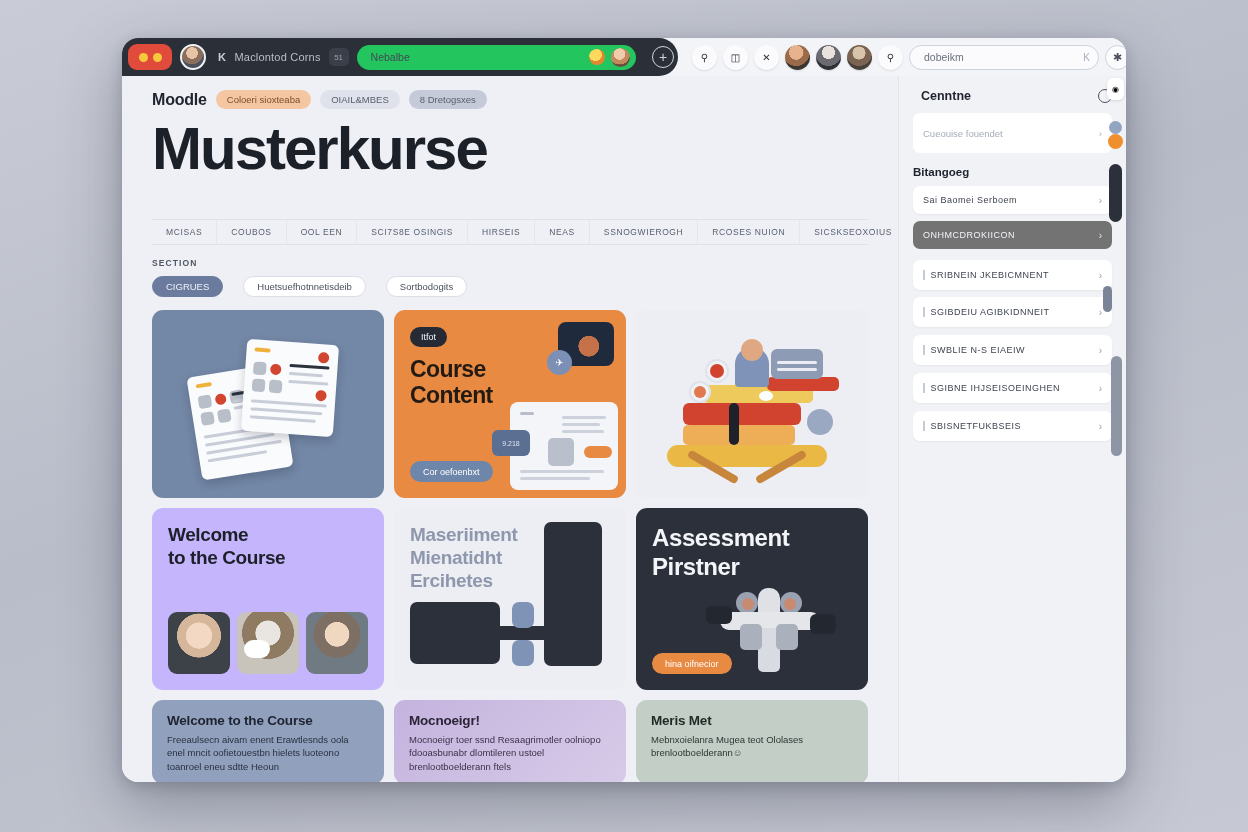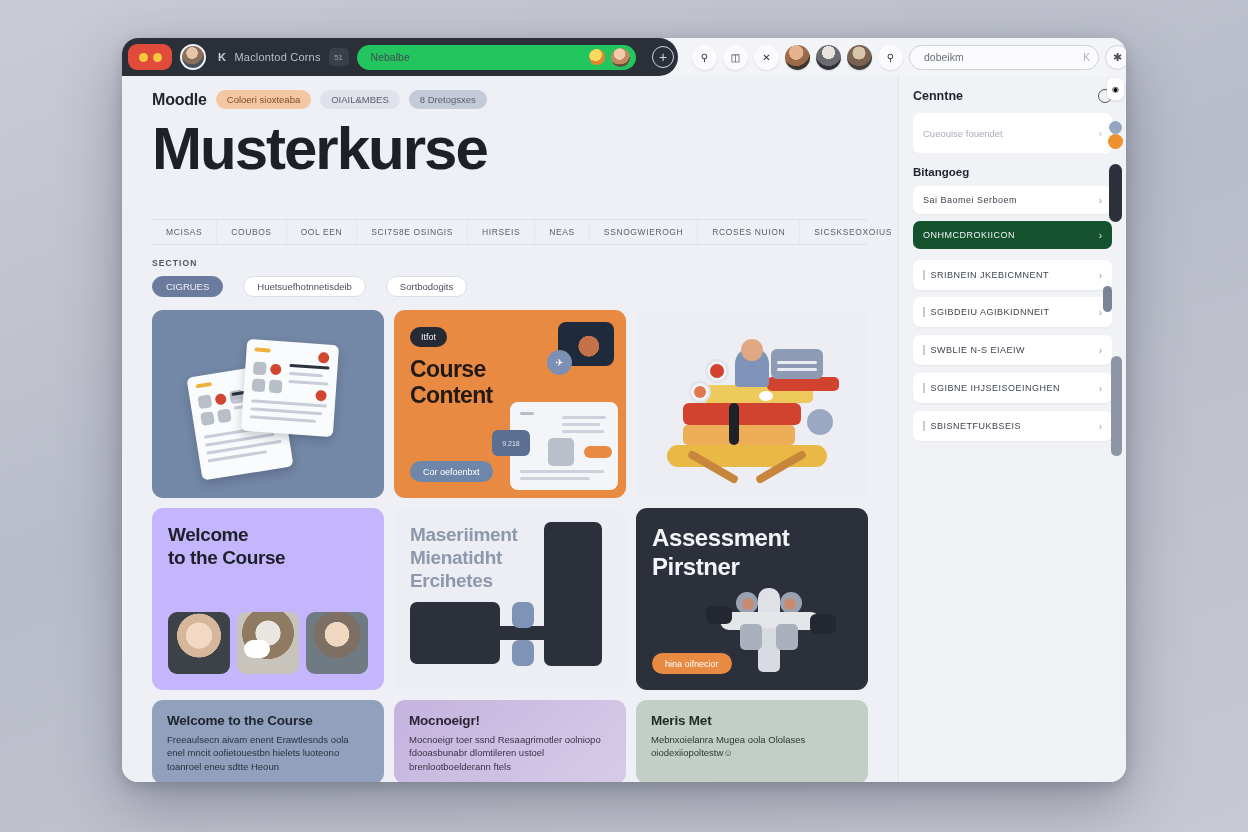--- a/index.html
+++ b/index.html
@@ -332,41 +332,42 @@
   .card-g p, .card-h p, .card-i p { font-size: 9.5px; line-height: 1.42; }
   .card-g p { color: #2a3140; }
   .card-h p { color: #3b3148; }
   .card-i p { color: #2c3733; }
 
   
   .side { padding: 13px 14px 0 14px; }
   .side-head {
     display:flex; align-items:center; justify-content:space-between;
     margin-bottom: 10px;
+    margin-left: 8px;
   }
   .side-title { font-size: 12.5px; font-weight: 600; color:#1e232d; }
   .side-ring {
     width: 14px; height: 14px; border-radius: 50%;
     border: 1.6px solid #4c5260;
   }
   .side-input {
     height: 40px; background:#fff; border-radius: 7px;
     display:flex; align-items:center; justify-content:space-between;
     padding: 0 10px; margin-bottom: 13px;
     font-size: 9.5px; color:#a7adba;
   }
   .side-sec { font-size: 11.5px; font-weight: 700; color:#1e232d; margin-bottom: 8px; }
   .side-row {
     height: 28px; background:#fff; border-radius: 7px;
     display:flex; align-items:center; justify-content:space-between;
     padding: 0 10px; margin-bottom: 7px;
     font-size: 9px; color:#3d434f; cursor:pointer;
     box-shadow: 0 1px 2px rgba(30,35,45,.05);
   }
-  .side-row.sel { background:#14532d; color:#f0f3f9; box-shadow:none; }
+  .side-row.sel { background:#737373; color:#f0f3f9; box-shadow:none; }
   .side-row .chev { font-size: 10px; color:#9aa1ae; }
   .side-row.sel .chev { color:#e4e9f2; }
   .side-row .lbl { display:flex; align-items:center; gap:6px; letter-spacing:.5px; overflow:hidden; white-space:nowrap; }
   .side-row .bar { width:1.5px; height:10px; background:#c5cad4; flex:none; }
 
   
   .rail { position:absolute; right: 0; top: 0; width: 20px; height: 100%; }
   .rail-card {
     position:absolute; right: 2px; top: 2px;
     width: 17px; height: 22px; border-radius: 6px; background:#fff;
@@ -585,21 +586,21 @@
         <div class="card card-g">
           <h4>Welcome to the Course</h4>
           <p>Freeaulsecn aivam enent Erawtlesnds oola enel mncit oofietouestbn hielets luoteono toanroel eneu sdtte Heoun</p>
         </div>
         <div class="card card-h">
           <h4>Mocnoeigr!</h4>
           <p>Mocnoeigr toer ssnd Resaagrimotler oolniopo fdooasbunabr dlomtileren ustoel brenlootboelderann ftels</p>
         </div>
         <div class="card card-i">
           <h4>Meris Met</h4>
-          <p>Mebnxoielanra Mugea oola Ololases oiodexiiopoltestw☺</p>
+          <p>Mebnxoielanra Mugea teot Ololases brenlootboelderann☺</p>
         </div>
 
       </div>
     </div>
 
     <div class="right-pane">
       <div class="side">
         <div class="side-head">
           <span class="side-title">Cenntne</span>
           <span class="side-ring"></span>

